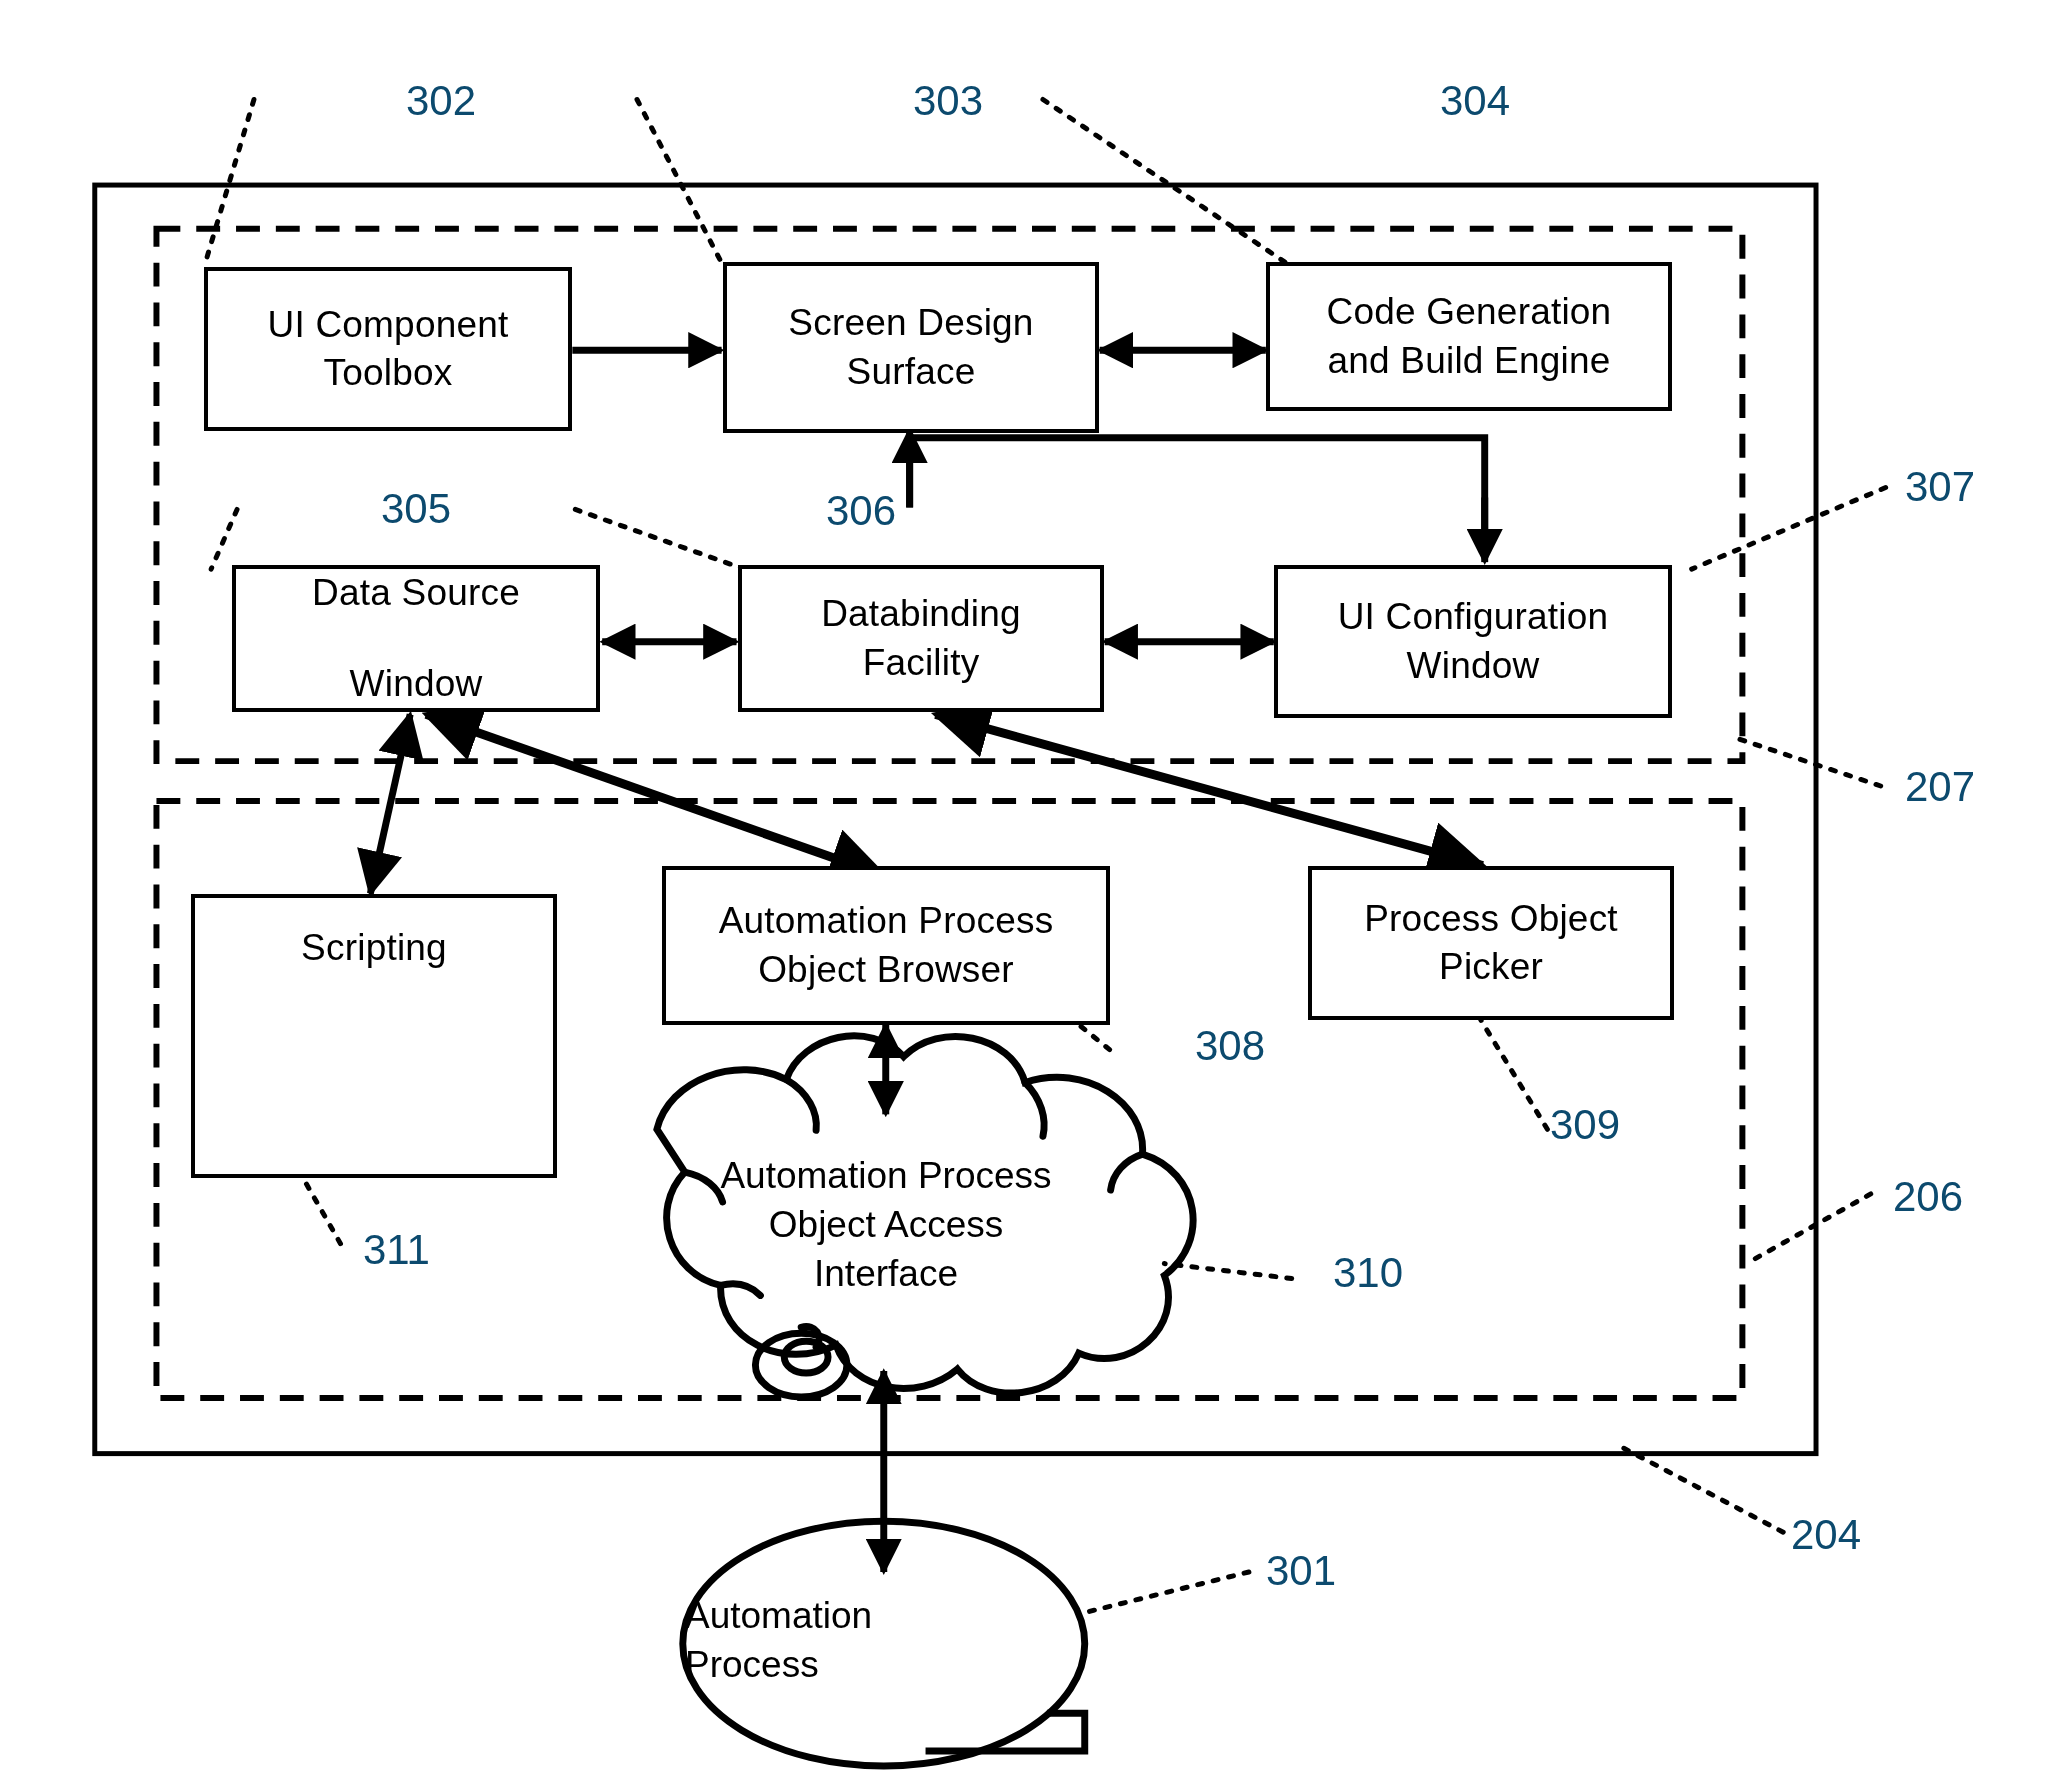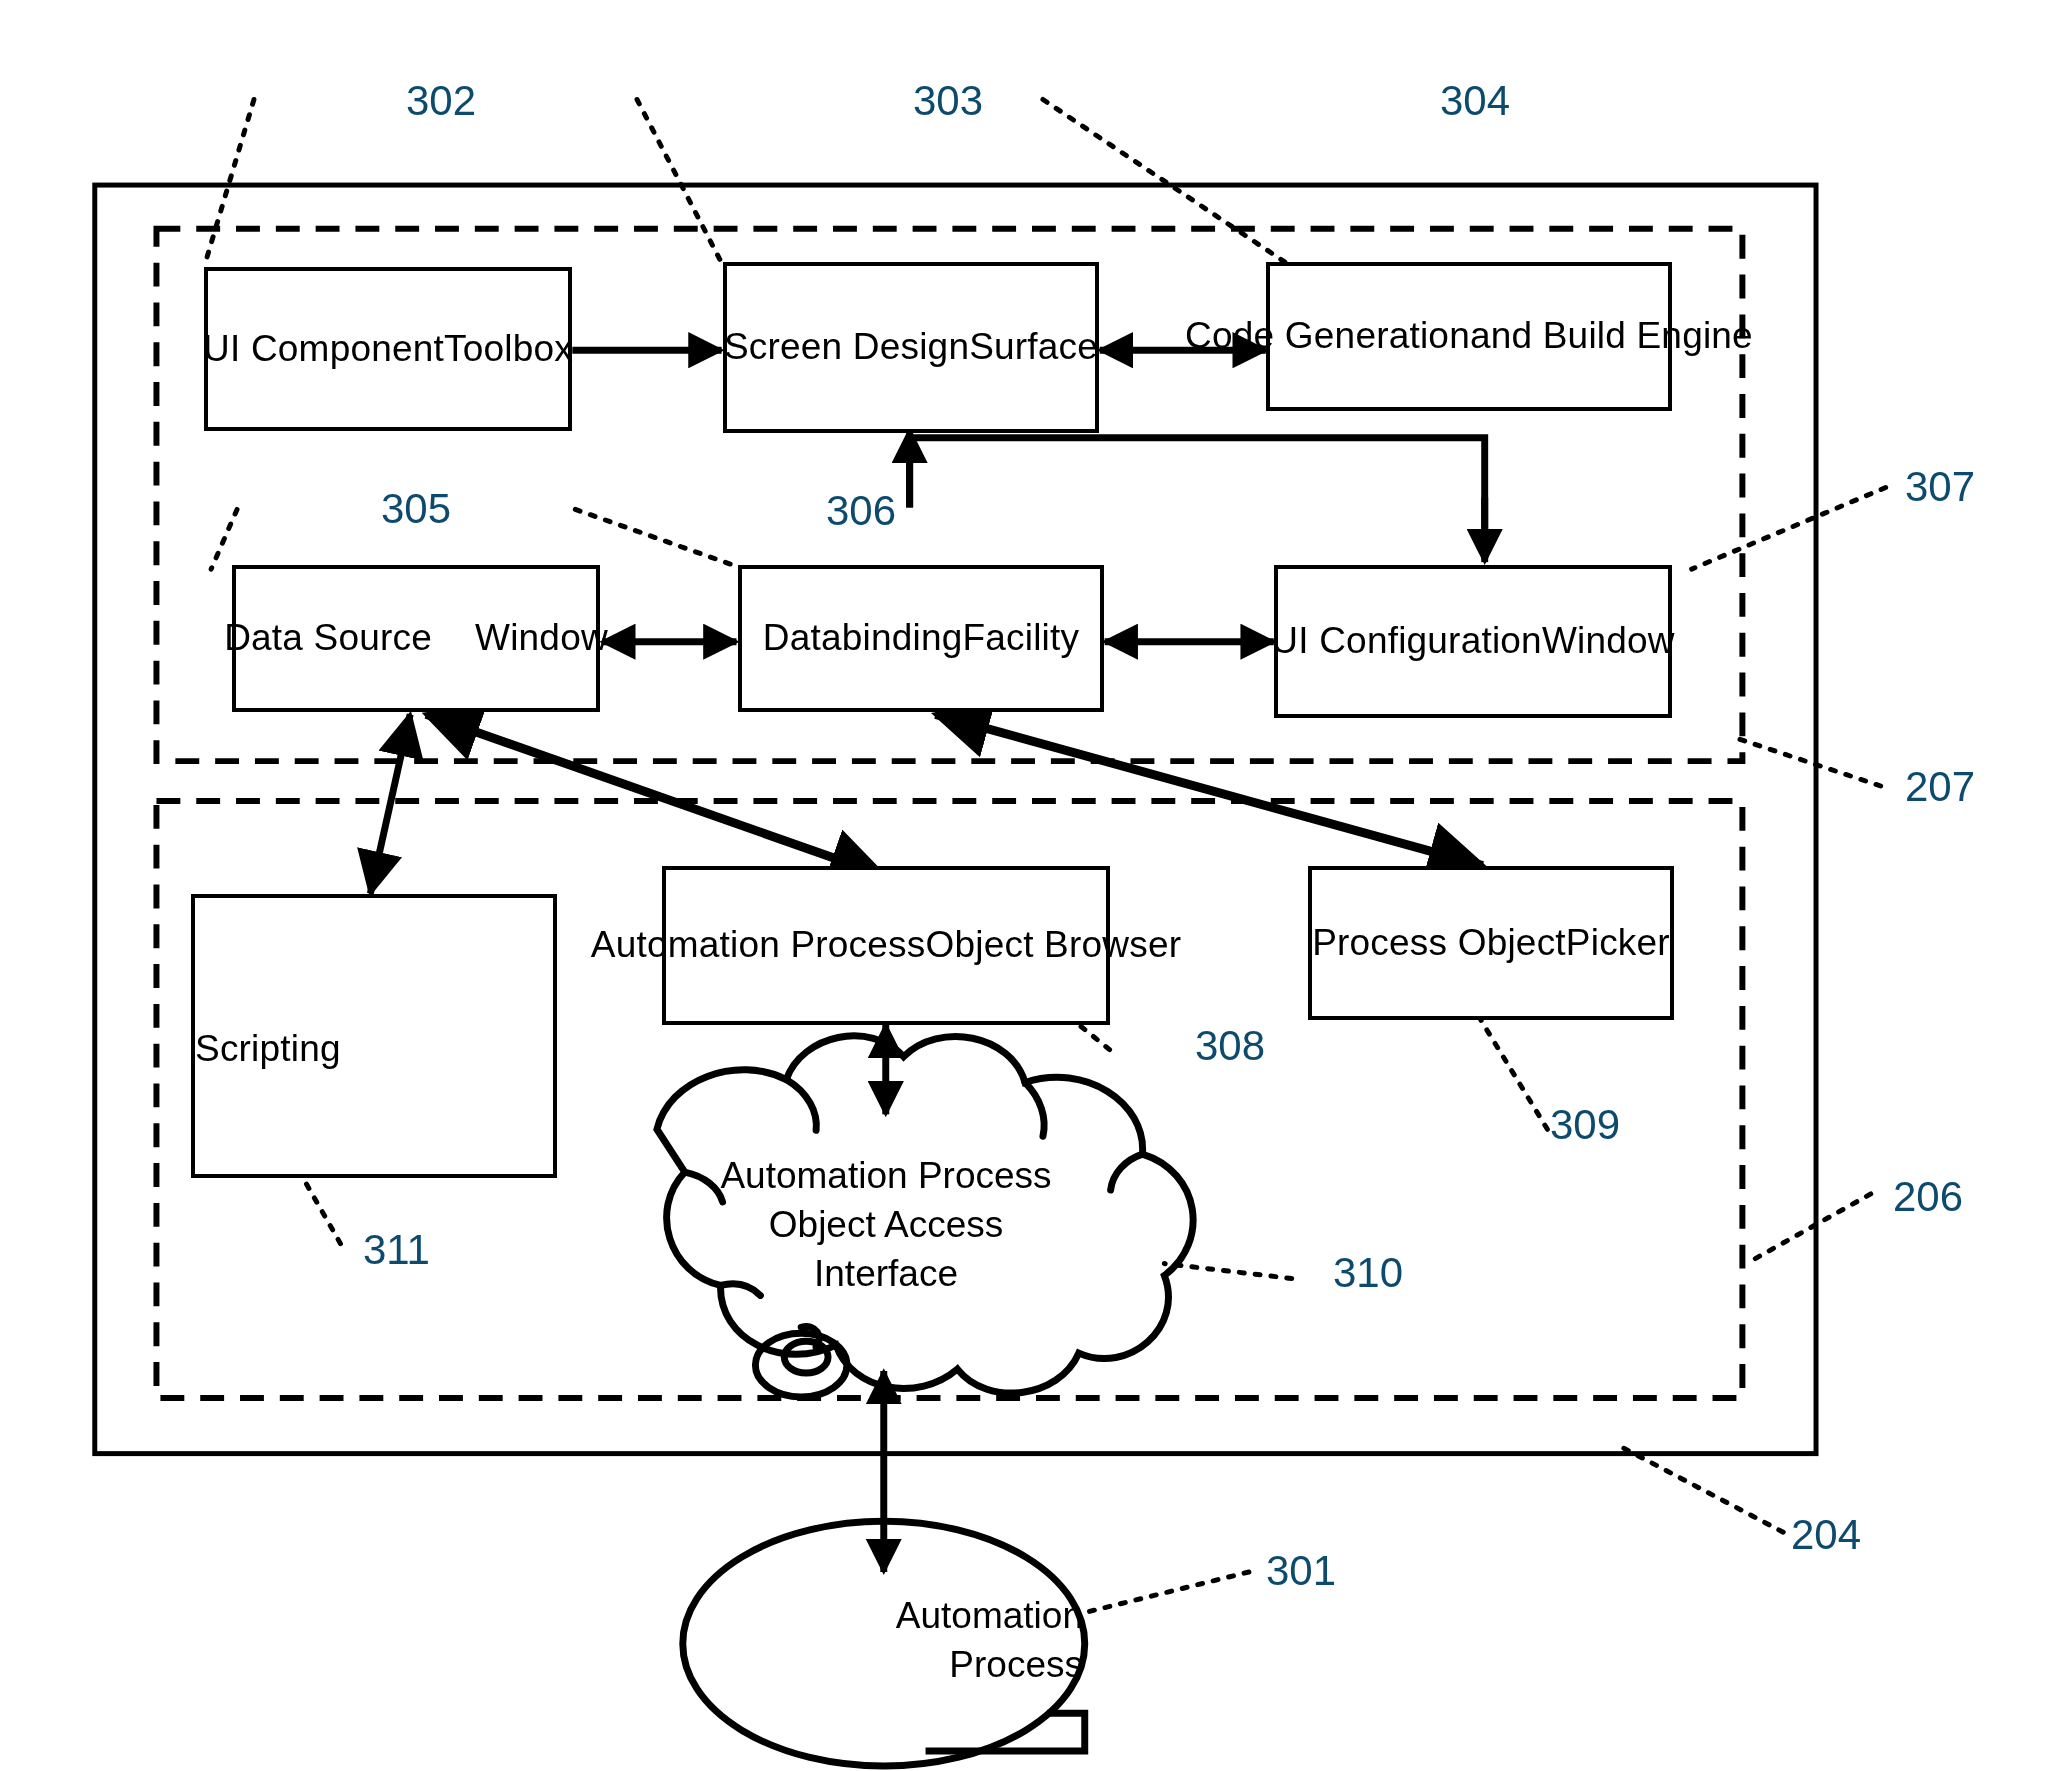--- a/index.html
+++ b/index.html
@@ -24,21 +24,21 @@
     top: 0;
     width: 2066px;
     height: 1771px;
   }
   .box {
     position: absolute;
     border: 4px solid #000;
     background: #fff;
     box-sizing: border-box;
     display: flex;
-    flex-direction: row;
+    flex-direction: column;
     align-items: center;
     justify-content: center;
     text-align: center;
     font-size: 37px;
     line-height: 1.30;
     letter-spacing: 0.2px;
     z-index: 5;
   }
   .box .ln { display: block; white-space: nowrap; }
   .reflabel {
@@ -52,21 +52,21 @@
   .cloudtext {
     position: absolute;
     text-align: center;
     font-size: 37px;
     line-height: 1.32;
     z-index: 6;
     white-space: nowrap;
   }
   .ellipsetext {
     position: absolute;
-    text-align: right;
+    text-align: left;
     font-size: 37px;
     line-height: 1.32;
     z-index: 6;
     white-space: nowrap;
   }
   .scriptlines {
     position: absolute;
     text-align: center;
     font-size: 37px;
     line-height: 1.30;

